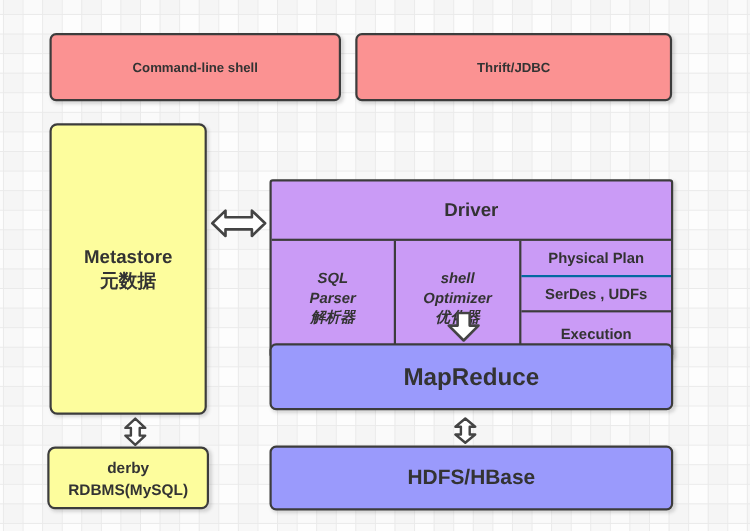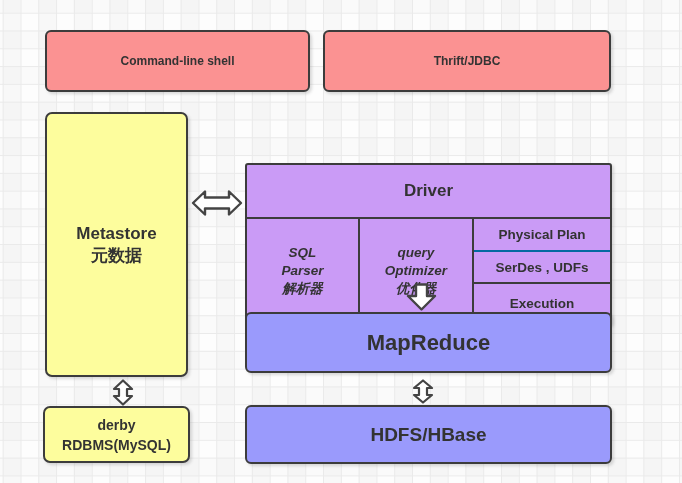--- a/index.html
+++ b/index.html
@@ -105,21 +105,21 @@
     <div class="driver-header">
       <span>Driver</span>
     </div>
     <div class="driver-body">
       <div class="dcol dcol-1">
         <span class="line">SQL</span>
         <span class="line">Parser</span>
         <span class="line">解析器</span>
       </div>
       <div class="dcol dcol-2">
-        <span class="line">query</span>
+        <span class="line">shell</span>
         <span class="line">Optimizer</span>
         <span class="line">优化器</span>
       </div>
       <div class="dcol-3">
         <div class="dcell dcell-1">
           <span>Physical Plan</span>
         </div>
         <div class="dcell dcell-2">
           <span>SerDes , UDFs</span>
         </div>

